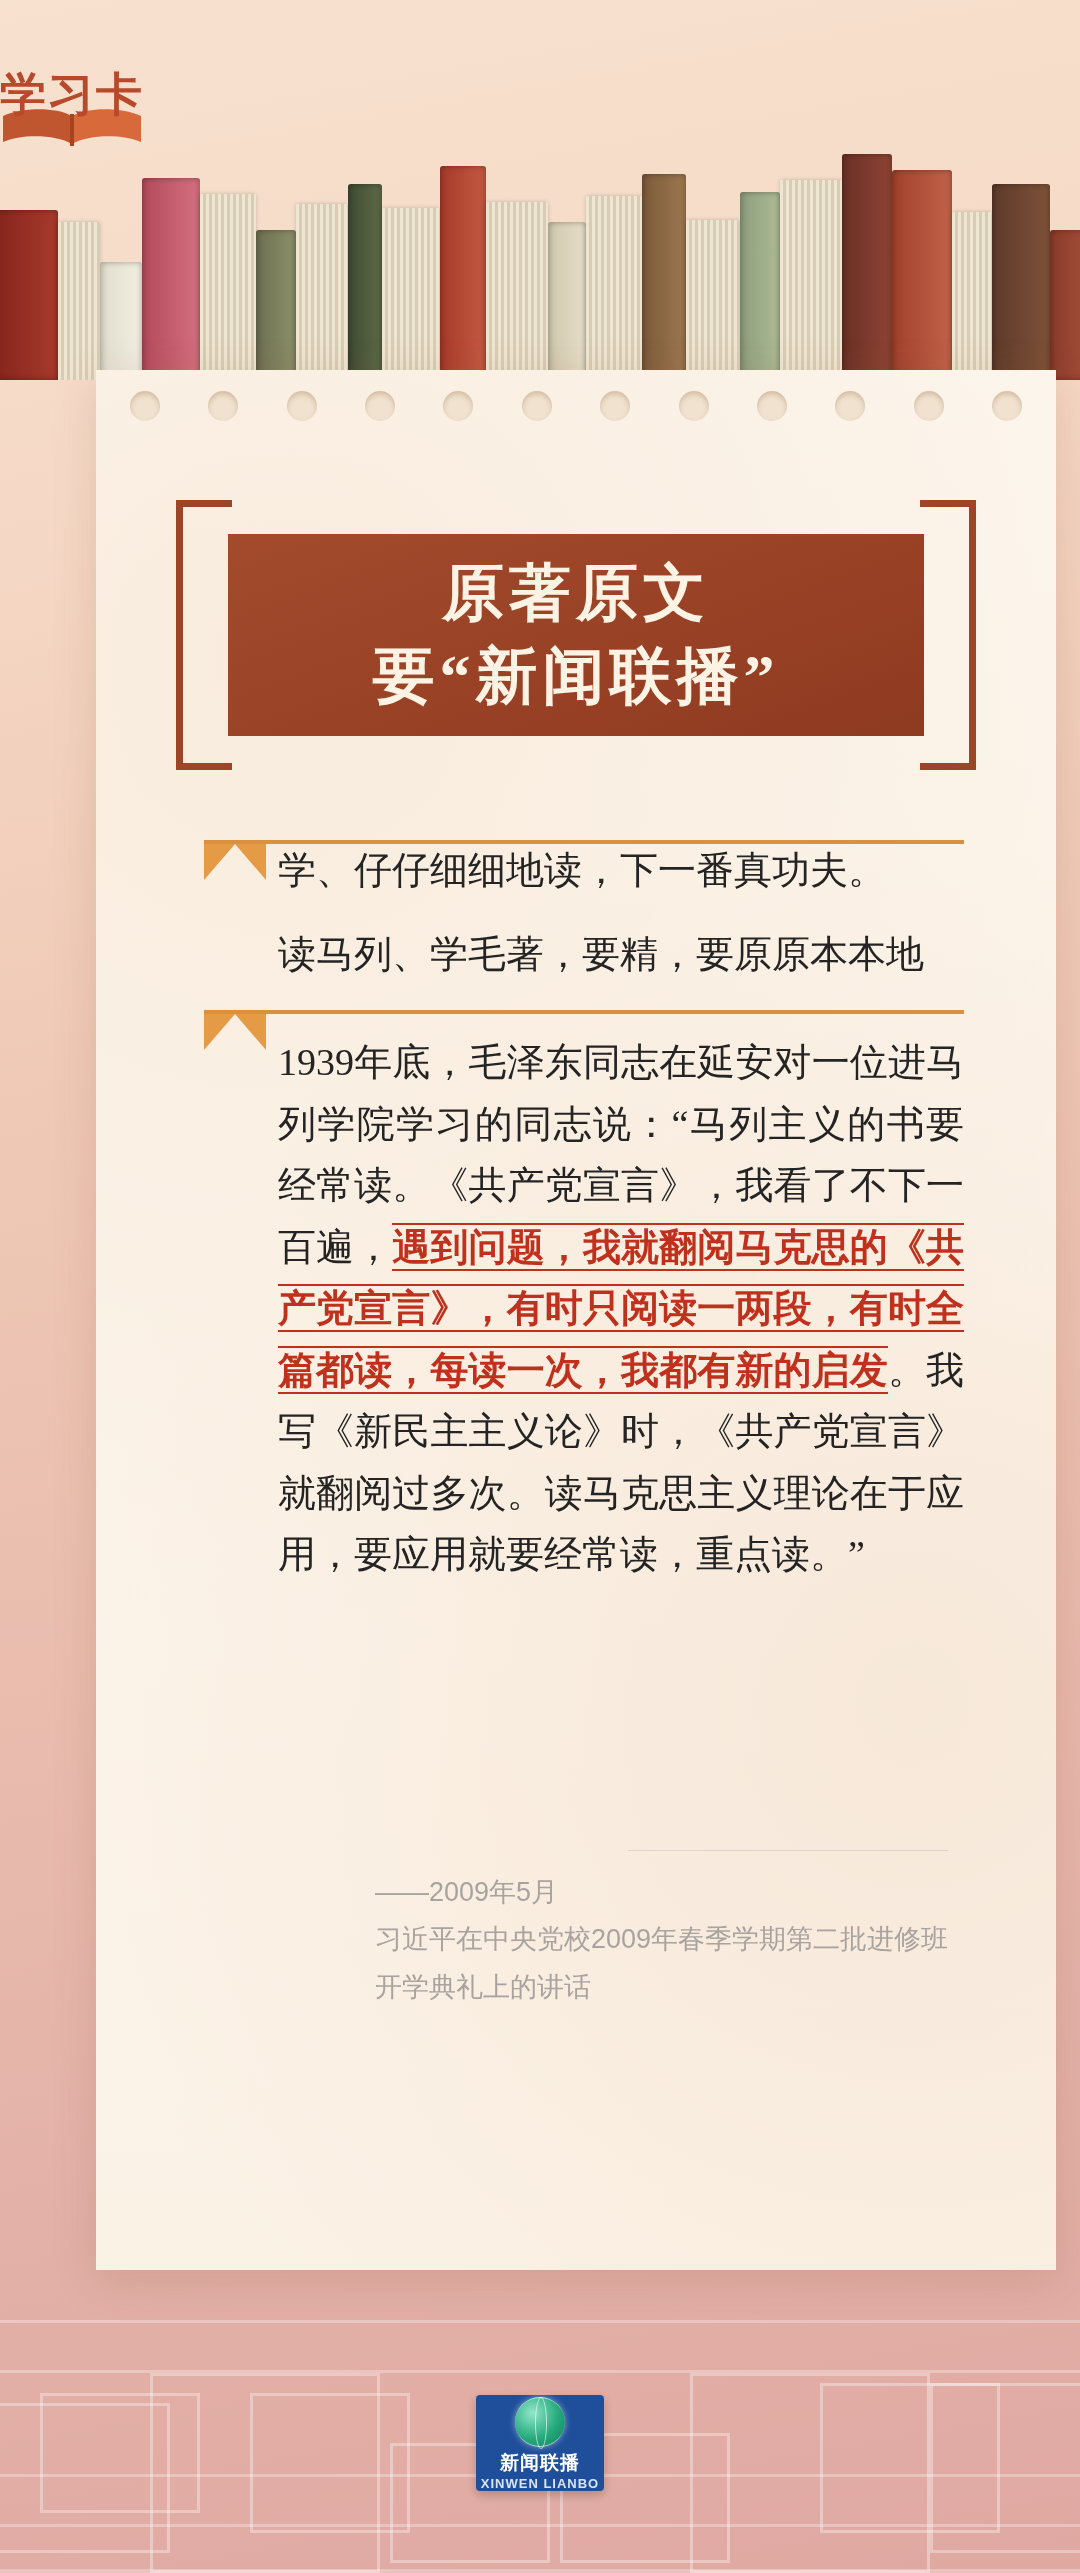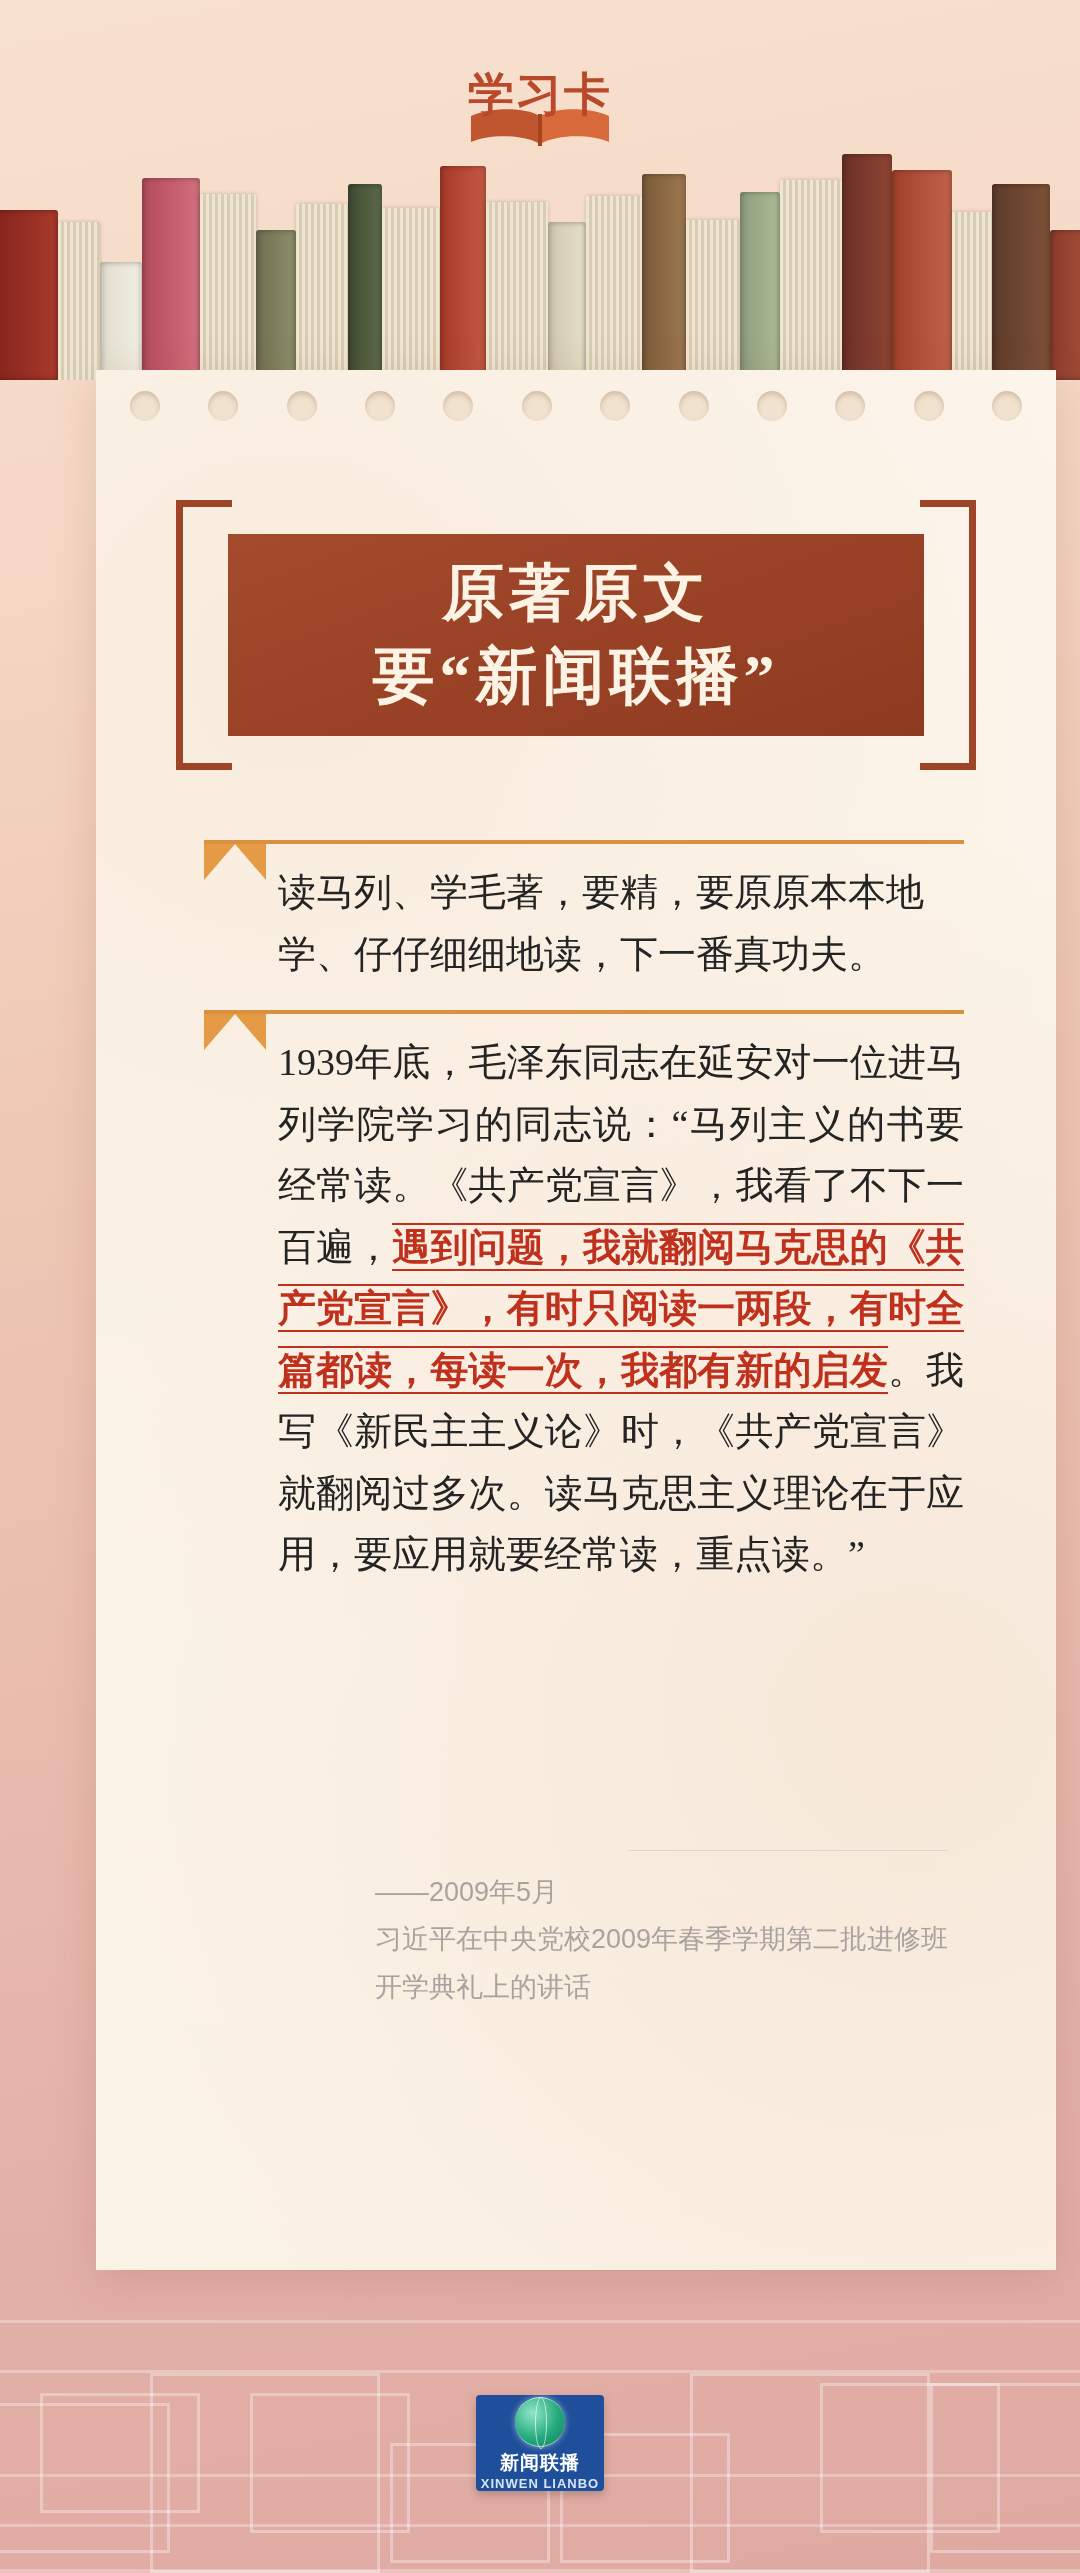--- a/index.html
+++ b/index.html
@@ -12,21 +12,21 @@
     position: relative;
     overflow: hidden;
     background: linear-gradient(170deg, #f7e2cf 0%, #f5d9c6 18%, #efc9b6 40%, #e9bcae 62%, #e3b1a8 80%, #dfa9a2 100%);
   }
 
   
   .top-logo {
     position: absolute;
     top: 40px; left: 0; width: 100%;
     height: 110px;
-    display: flex; align-items: center; justify-content: center;
+    display: flex; align-items: center; 
     z-index: 6;
   }
   .logo-wrap { position: relative; text-align: center; }
   .logo-text {
     font-family: "Liberation Serif", serif;
     font-size: 46px;
     font-weight: bold;
     color: #b9492b;
     letter-spacing: 2px;
     line-height: 1;
@@ -285,22 +285,22 @@
       <div class="plaque">
         <div class="plaque-line">原著原文</div>
         <div class="plaque-line">要“新闻联播”</div>
       </div>
     </div>
   </div>
 
   <div class="quote" style="top: 470px;">
     <div class="topline"></div>
     <div class="flag"></div>
+    <div class="qtext" style="padding-top:0">学、仔仔细细地读，下一番真功夫。</div>
     <div class="qtext">读马列、学毛著，要精，要原原本本地</div>
-    <div class="qtext" style="padding-top:0">学、仔仔细细地读，下一番真功夫。</div>
   </div>
 
   <div class="quote" style="top: 640px;">
     <div class="topline"></div>
     <div class="flag"></div>
     <div class="qtext"><span>1939年底，毛泽东同志在延安对一位进马列学院学习的同志说：“马列主义的书要经常读。《共产党宣言》，我看了不下一百遍，</span><span class="hl">遇到问题，我就翻阅马克思的《共产党宣言》，有时只阅读一两段，有时全篇都读，每读一次，我都有新的启发</span><span>。我写《新民主主义论》时，《共产党宣言》就翻阅过多次。读马克思主义理论在于应用，要应用就要经常读，重点读。”</span></div>
   </div>
 
   <div class="source" style="top: 1480px;">
     <div class="rule"></div>

